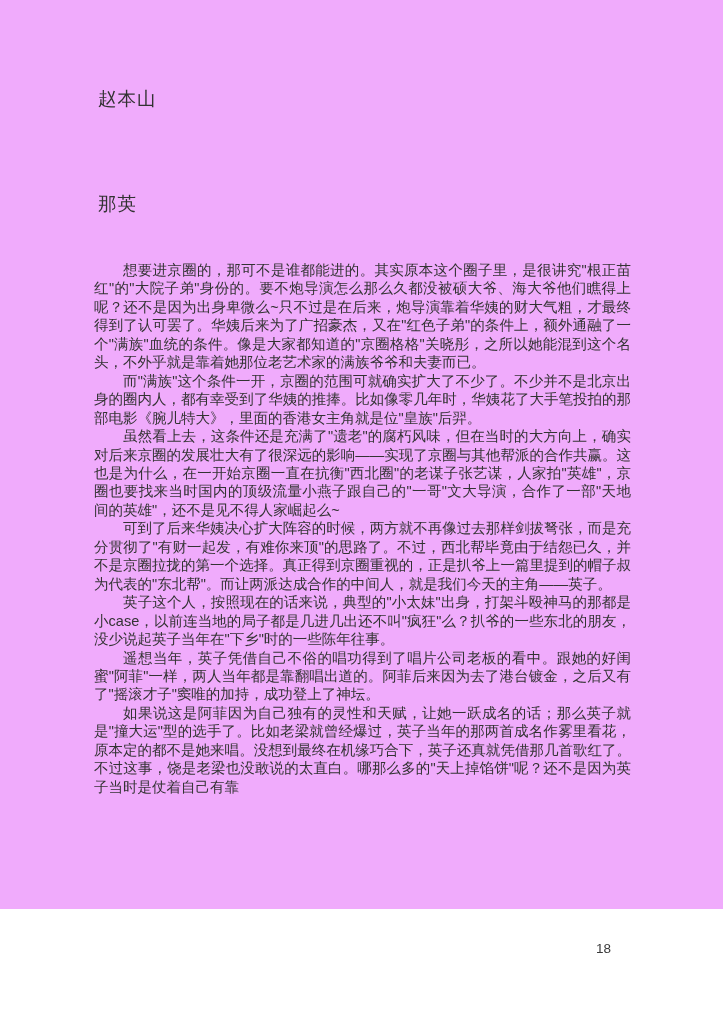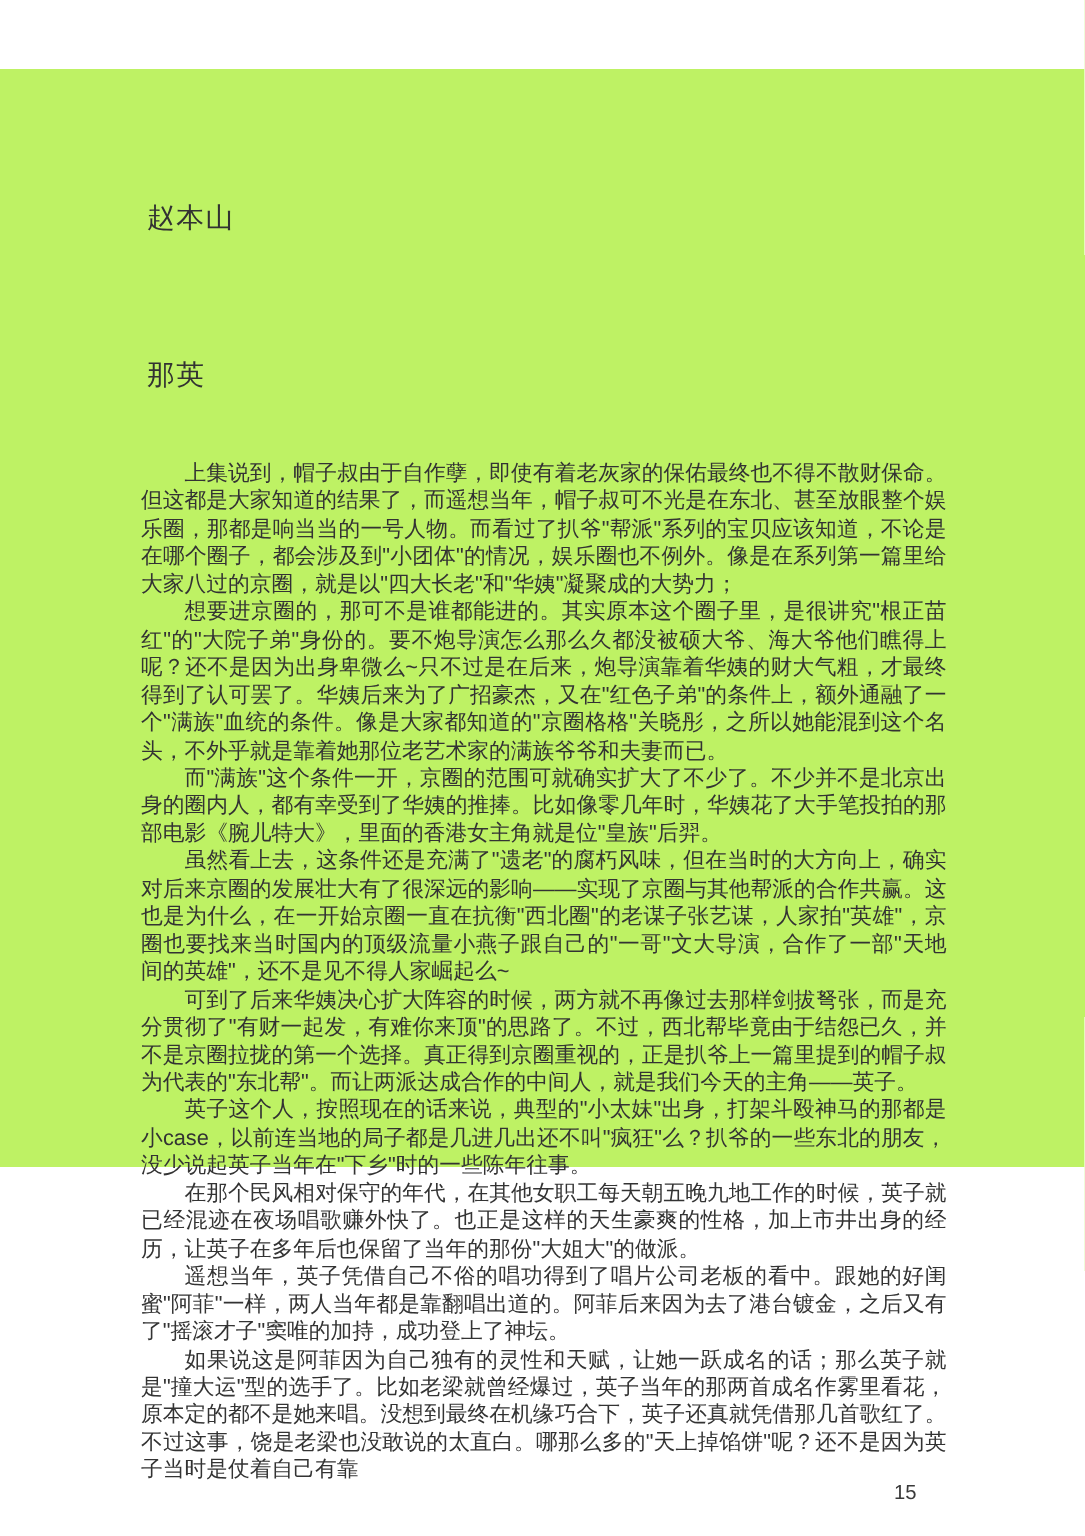--- a/index.html
+++ b/index.html
@@ -6,25 +6,24 @@
     margin: 0;
     padding: 0;
     width: 723px;
     height: 1024px;
     background: #ffffff;
     overflow: hidden;
   }
   .page {
     position: relative;
     width: 723px;
-    height: 732px;
-    background: #bef264;
+    height: 909px;
+    background: #f0abfc;
     font-family: "Liberation Sans", "DejaVu Sans", sans-serif;
     color: #333333;
-    margin-top: 46px;
   }
   .heading {
     position: absolute;
     left: 98px;
     font-size: 18.5px;
     font-weight: 400;
     color: #323232;
     letter-spacing: 1px;
     white-space: nowrap;
   }
@@ -58,26 +57,24 @@
 </head>
 <body>
 
 <div class="page">
 
   <div class="heading heading-1">赵本山</div>
 
   <div class="heading heading-2">那英</div>
 
   <div class="article">
-      <p>上集说到，帽子叔由于自作孽，即使有着老灰家的保佑最终也不得不散财保命。但这都是大家知道的结果了，而遥想当年，帽子叔可不光是在东北、甚至放眼整个娱乐圈，那都是响当当的一号人物。而看过了扒爷"帮派"系列的宝贝应该知道，不论是在哪个圈子，都会涉及到"小团体"的情况，娱乐圈也不例外。像是在系列第一篇里给大家八过的京圈，就是以"四大长老"和"华姨"凝聚成的大势力；</p>
       <p>想要进京圈的，那可不是谁都能进的。其实原本这个圈子里，是很讲究"根正苗红"的"大院子弟"身份的。要不炮导演怎么那么久都没被硕大爷、海大爷他们瞧得上呢？还不是因为出身卑微么~只不过是在后来，炮导演靠着华姨的财大气粗，才最终得到了认可罢了。华姨后来为了广招豪杰，又在"红色子弟"的条件上，额外通融了一个"满族"血统的条件。像是大家都知道的"京圈格格"关晓彤，之所以她能混到这个名头，不外乎就是靠着她那位老艺术家的满族爷爷和夫妻而已。</p>
       <p>而"满族"这个条件一开，京圈的范围可就确实扩大了不少了。不少并不是北京出身的圈内人，都有幸受到了华姨的推捧。比如像零几年时，华姨花了大手笔投拍的那部电影《腕儿特大》，里面的香港女主角就是位"皇族"后羿。</p>
       <p>虽然看上去，这条件还是充满了"遗老"的腐朽风味，但在当时的大方向上，确实对后来京圈的发展壮大有了很深远的影响——实现了京圈与其他帮派的合作共赢。这也是为什么，在一开始京圈一直在抗衡"西北圈"的老谋子张艺谋，人家拍"英雄"，京圈也要找来当时国内的顶级流量小燕子跟自己的"一哥"文大导演，合作了一部"天地间的英雄"，还不是见不得人家崛起么~</p>
       <p>可到了后来华姨决心扩大阵容的时候，两方就不再像过去那样剑拔弩张，而是充分贯彻了"有财一起发，有难你来顶"的思路了。不过，西北帮毕竟由于结怨已久，并不是京圈拉拢的第一个选择。真正得到京圈重视的，正是扒爷上一篇里提到的帽子叔为代表的"东北帮"。而让两派达成合作的中间人，就是我们今天的主角——英子。</p>
       <p>英子这个人，按照现在的话来说，典型的"小太妹"出身，打架斗殴神马的那都是小case，以前连当地的局子都是几进几出还不叫"疯狂"么？扒爷的一些东北的朋友，没少说起英子当年在"下乡"时的一些陈年往事。</p>
-      <p>在那个民风相对保守的年代，在其他女职工每天朝五晚九地工作的时候，英子就已经混迹在夜场唱歌赚外快了。也正是这样的天生豪爽的性格，加上市井出身的经历，让英子在多年后也保留了当年的那份"大姐大"的做派。</p>
       <p>遥想当年，英子凭借自己不俗的唱功得到了唱片公司老板的看中。跟她的好闺蜜"阿菲"一样，两人当年都是靠翻唱出道的。阿菲后来因为去了港台镀金，之后又有了"摇滚才子"窦唯的加持，成功登上了神坛。</p>
       <p>如果说这是阿菲因为自己独有的灵性和天赋，让她一跃成名的话；那么英子就是"撞大运"型的选手了。比如老梁就曾经爆过，英子当年的那两首成名作雾里看花，原本定的都不是她来唱。没想到最终在机缘巧合下，英子还真就凭借那几首歌红了。不过这事，饶是老梁也没敢说的太直白。哪那么多的"天上掉馅饼"呢？还不是因为英子当时是仗着自己有靠</p>
     </div>
 
-  <div class="page-number">15</div>
+  <div class="page-number">18</div>
 
 </div>
 
 </body></html>

